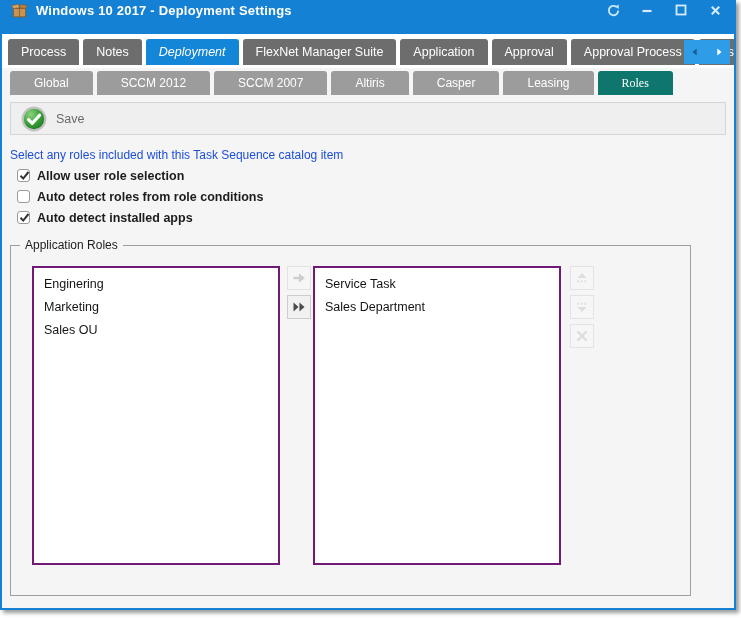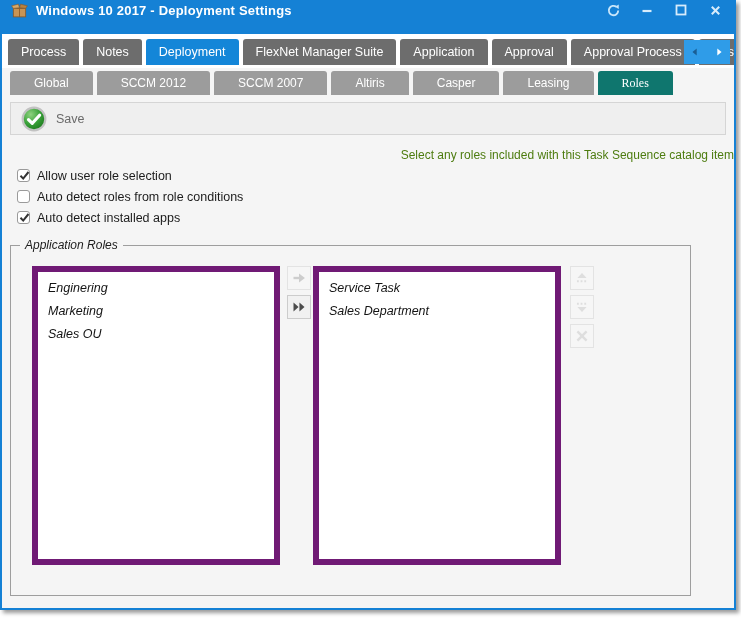--- a/index.html
+++ b/index.html
@@ -16,53 +16,53 @@
   .titlebar .app-icon { width: 17px; height: 17px; flex: 0 0 auto; }
   .titlebar .title { color: #ffffff; font-size: 13px; font-weight: bold; letter-spacing: .2px; }
   .win-controls { margin-left: auto; display: flex; align-items: center; gap: 16px; }
   .win-btn { width: 18px; height: 18px; display: flex; align-items: center; justify-content: center; cursor: default; }
 
   
   .tabstrip1 { background: #ffffff; padding: 5px 6px 3px 6px; display: flex; gap: 4px;
     position: relative; overflow: hidden; white-space: nowrap; height: 34px; }
   .tabstrip1 .tab { flex: 0 0 auto; background: #6d6d6d; color: #ffffff; font-size: 12.5px;
     line-height: 26px; padding: 0 13px; border-radius: 3px 3px 0 0; }
-  .tabstrip1 .tab.active { background: #1486d8; }
+  .tabstrip1 .tab.active { background: #1486d8; font-style: italic; }
   .tab-scroller { position: absolute; right: 4px; top: 6px; width: 46px; height: 24px;
     background: #2f9ce8; display: flex; align-items: center; justify-content: space-between;
     padding: 0 4px; z-index: 2; }
   .tab-scroller .sbtn { width: 14px; height: 14px; display:flex; align-items:center; justify-content:center; }
 
   .tabstrip2 { background: #f5f5f5; padding: 3px 8px 3px 8px; display: flex; gap: 4px; height: 30px; }
   .tabstrip2 .tab { flex: 0 0 auto; background: #9c9c9c; color: #ffffff; font-size: 12px;
     line-height: 24px; padding: 0 24px; border-radius: 3px 3px 0 0; }
   .tabstrip2 .tab.active { background: #0f766e; font-family: Liberation Serif, serif; }
 
   
   .toolbar { margin: 4px 8px 0 8px; height: 33px; background: #efefef;
     border: 1px solid #d5d5d5; display: flex; padding: 0 6px; }
   .save-button { display: flex; align-items: center; gap: 9px; padding: 2px 10px 2px 4px; cursor: default; }
   .save-button .label { color: #6a6a6a; font-size: 12.5px; }
 
   
-  .section-heading { margin: 13px 0 3px 8px; font-size: 12px; color: #4d7c0f; text-align: right; }
-  .chk-row { display: flex; align-items: center; gap: 7px; margin-left: 15px; height: 21px; }
+  .section-heading { margin: 13px 0 3px 8px; font-size: 12px; color: #1d4ed8; }
+  .chk-row { display: flex; align-items: center; gap: 7px; margin-left: 15px; height: 21px; font-weight: bold; }
   .chk-box { width: 13px; height: 13px; background: #ffffff; border: 1px solid #9a9a9a;
     border-radius: 3px; position: relative; flex: 0 0 auto; }
   .chk-box svg { position: absolute; left: 0px; top: -1px; display: none; }
   .chk-box.checked svg { display: block; }
   .chk-label { font-size: 12.5px; color: #1c1c1c; }
 
   
   fieldset.groupbox { position: relative; margin: 10px 0 0 8px; width: 681px; height: 358px;
-    border: 1px solid #9e9e9e; background: #f5f5f5; font-style: italic; }
+    border: 1px solid #9e9e9e; background: #f5f5f5; }
   fieldset.groupbox legend { margin-left: 9px; padding: 0 5px; font-size: 12px; color: #1c1c1c; }
 
   .rolelist { position: absolute; top: 14px; width: 248px; height: 299px;
-    background: #ffffff; border: 6px solid #701a75; padding-top: 5px; overflow: hidden; }
+    background: #ffffff; border: 2px solid #701a75; padding-top: 5px; overflow: hidden; }
   .rolelist.left { left: 21px; }
   .rolelist.right { left: 302px; }
   .rolelist .item { font-size: 12.5px; color: #141414; line-height: 23px; padding-left: 10px; }
 
   .sq-btn { position: absolute; width: 24px; height: 24px; background: #f6f6f6;
     border: 1px solid #e3e3e3; display: flex; align-items: center; justify-content: center; }
   .sq-btn.enabled { border-color: #cccccc; background: #f1f1f1; }
   .mid-col { left: 276px; }
   .right-col { left: 559px; }
 

